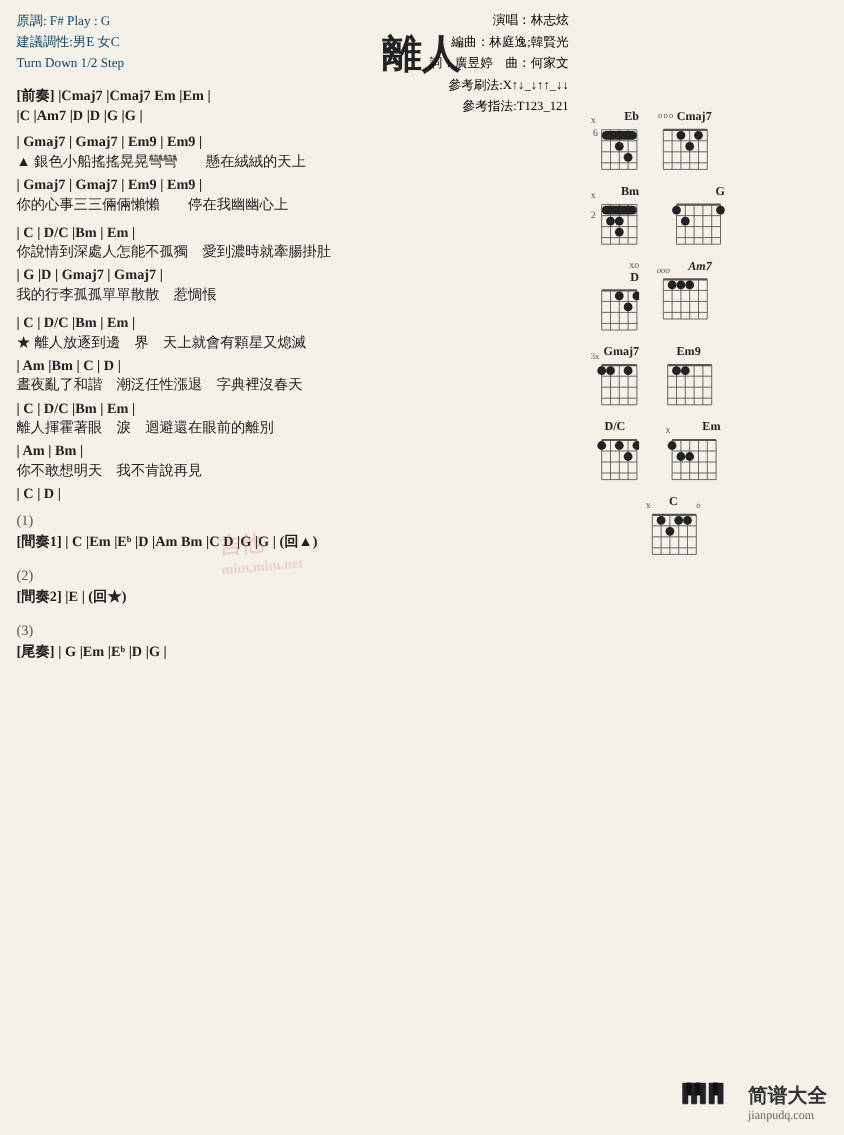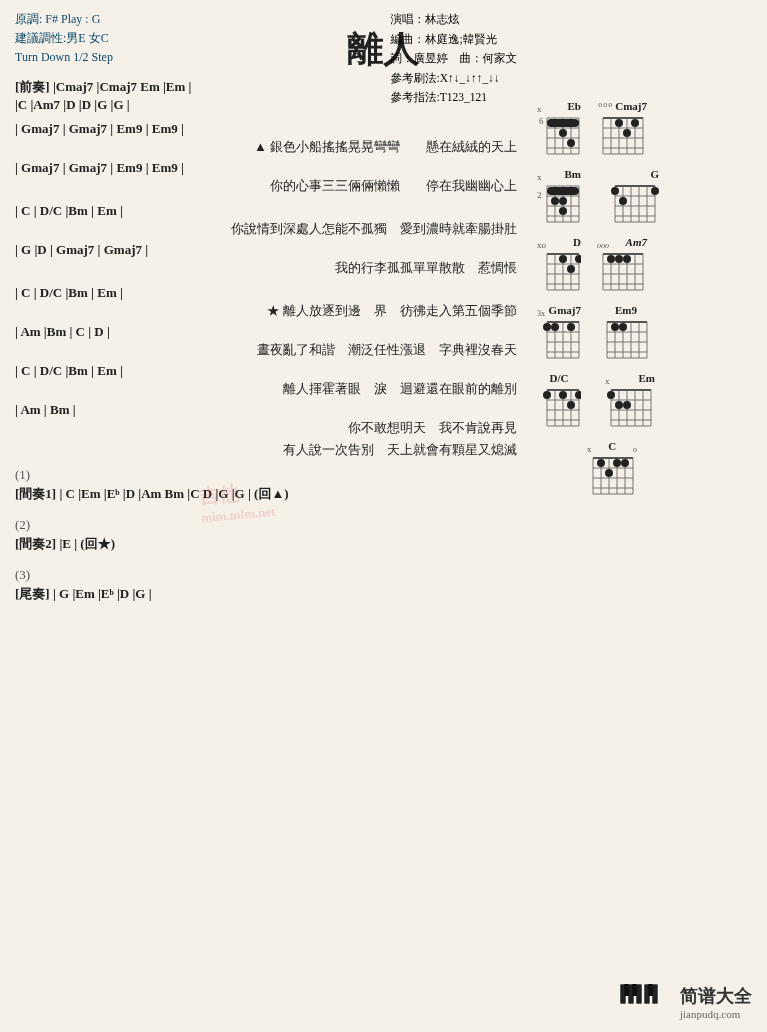--- a/index.html
+++ b/index.html
@@ -64,21 +64,20 @@
     .chord-line {
       font-size: 13px;
       color: #222;
       font-weight: bold;
       margin-bottom: 1px;
     }
     .lyric-line {
       font-size: 13px;
       color: #222;
       margin-bottom: 4px;
-      text-align: right;
     }
     .section-block {
       margin-bottom: 8px;
     }
     .watermark {
       position: absolute;
       top: 480px;
       left: 200px;
       opacity: 0.35;
       font-size: 22px;
@@ -114,20 +113,21 @@
       width: 100%;
       position: relative;
       margin-bottom: 8px;
     }
     .header-right-block {
       position: absolute;
       right: 235px;
       top: 0;
       font-size: 11.5px;
       line-height: 1.7;
+      text-align: right;
     }
   </style>
 </head>
 <body>
 
 <div class="page">
 
   <div class="header-top-row">
     <div class="left-info">
       <div>原調: F# Play : G</div>
@@ -250,21 +250,21 @@
           <line x1="6" y1="40" x2="46" y2="40" stroke="#555" stroke-width="0.8"></line>
           <circle cx="6" cy="9" r="4" fill="#222"></circle>
           <circle cx="14" cy="19" r="4" fill="#222"></circle>
           <circle cx="46" cy="9" r="4" fill="#222"></circle>
         </svg>
       </div>
     </div>
 
     <div class="chord-row">
       <div class="chord-item">
-        <div style="display:flex;justify-content:space-between;width:100%;align-items:flex-end;">
+        <div style="display:flex;justify-content:space-between;width:100%;align-items:flex-end;flex-direction:column;">
           <span style="font-size:9px;color:#555">xo</span>
           <span class="chord-name">D</span>
         </div>
         <svg width="44" height="42">
           <line x1="10" y1="4" x2="10" y2="40" stroke="#555" stroke-width="0.8"></line>
           <line x1="18" y1="4" x2="18" y2="40" stroke="#555" stroke-width="0.8"></line>
           <line x1="26" y1="4" x2="26" y2="40" stroke="#555" stroke-width="0.8"></line>
           <line x1="34" y1="4" x2="34" y2="40" stroke="#555" stroke-width="0.8"></line>
           <line x1="42" y1="4" x2="42" y2="40" stroke="#555" stroke-width="0.8"></line>
           <line x1="10" y1="4" x2="42" y2="4" stroke="#555" stroke-width="2"></line>
@@ -435,28 +435,28 @@
 
     <div class="section-block">
       <div class="chord-line">| C              | D/C      |Bm          | Em  |</div>
       <div class="lyric-line">你說情到深處人怎能不孤獨　愛到濃時就牽腸掛肚</div>
       <div class="chord-line">| G       |D        | Gmaj7 | Gmaj7  |</div>
       <div class="lyric-line">我的行李孤孤單單散散　惹惆悵</div>
     </div>
 
     <div class="section-block">
       <div class="chord-line">| C  | D/C         |Bm      | Em  |</div>
-      <div class="lyric-line">★ 離人放逐到邊　界　彷彿走入第五個季節</div>
+      <div class="lyric-line">★ 離人放逐到邊　界　天上就會有顆星又熄滅</div>
       <div class="chord-line">| Am              |Bm      | C  | D  |</div>
       <div class="lyric-line">晝夜亂了和諧　潮泛任性漲退　字典裡沒春天</div>
       <div class="chord-line">| C  | D/C             |Bm      | Em  |</div>
       <div class="lyric-line">離人揮霍著眼　淚　迴避還在眼前的離別</div>
       <div class="chord-line">| Am          | Bm  |</div>
       <div class="lyric-line">你不敢想明天　我不肯說再見</div>
-      <div class="lyric-line">有人說一次告別　天上就會有顆星又熄滅</div>
+      <div class="chord-line">| C                  | D               |</div>
     </div>
 
     <div class="interlude-block">
       <div class="interlude-num">(1)</div>
       <div class="interlude-line">
         <span>[間奏1]</span>
         <span>| C  |Em  |Eᵇ  |D  |Am Bm  |C  D  |G  |G  | (回▲)</span>
       </div>
     </div>
 

